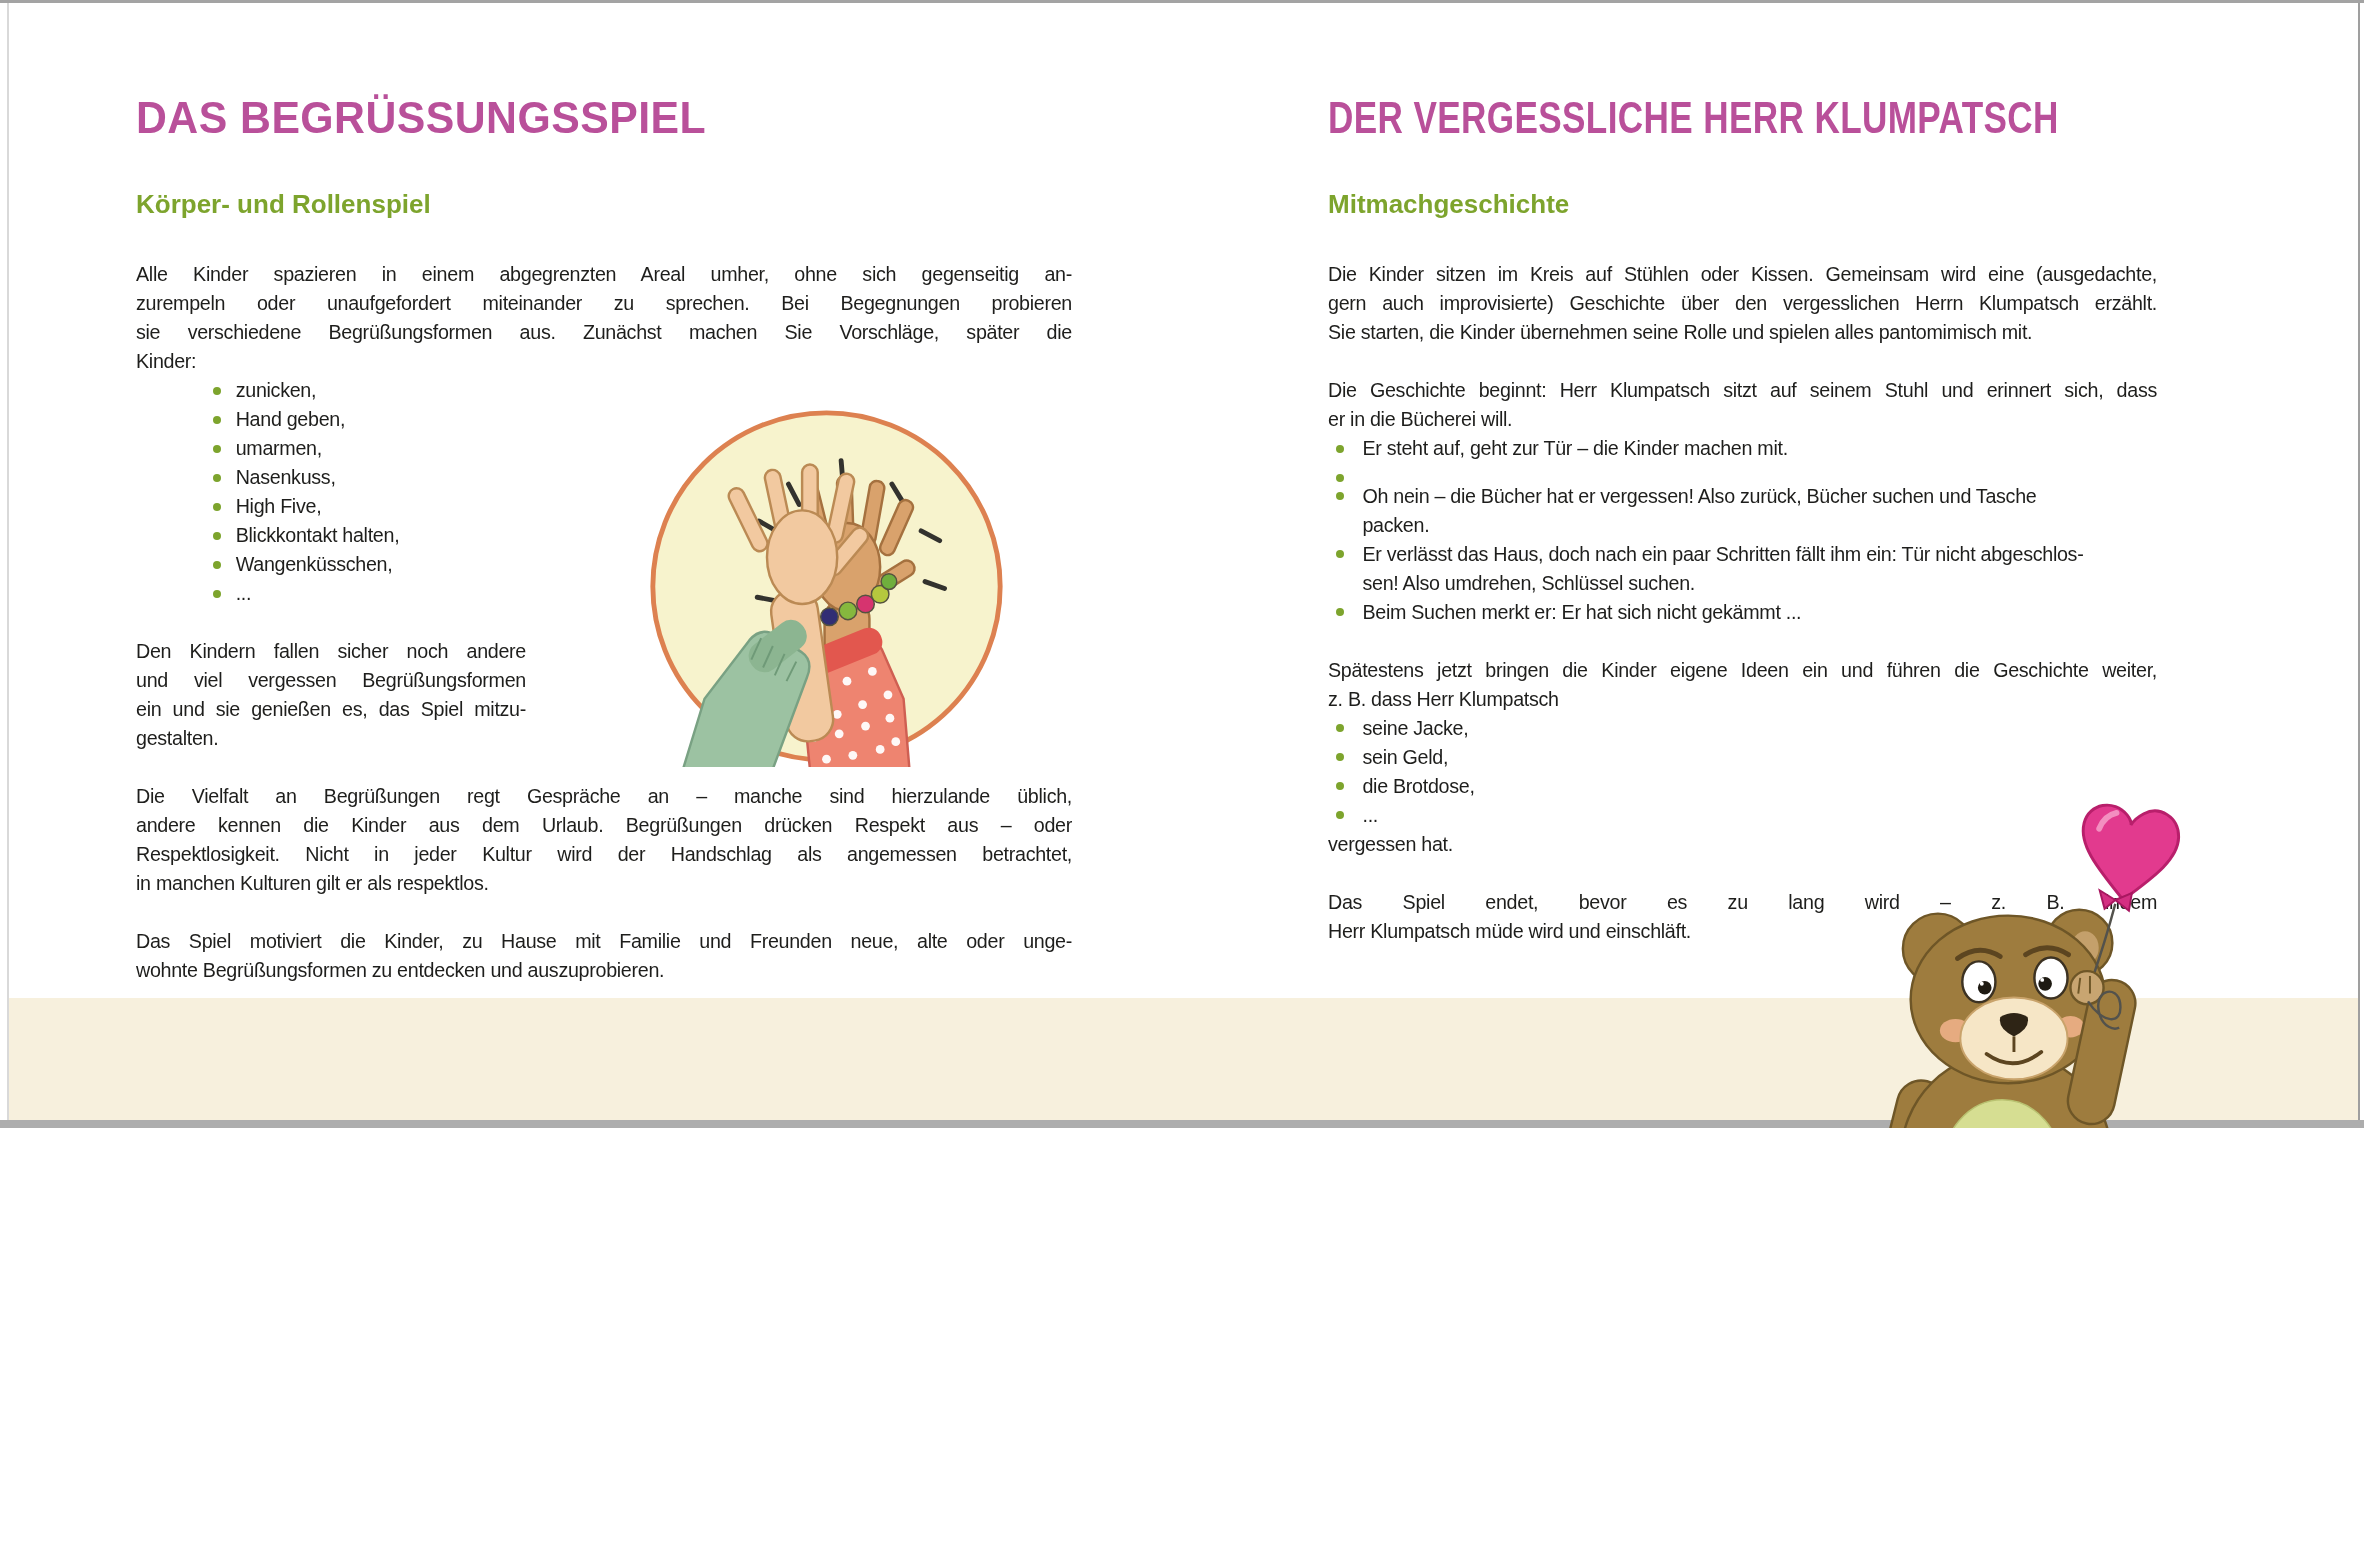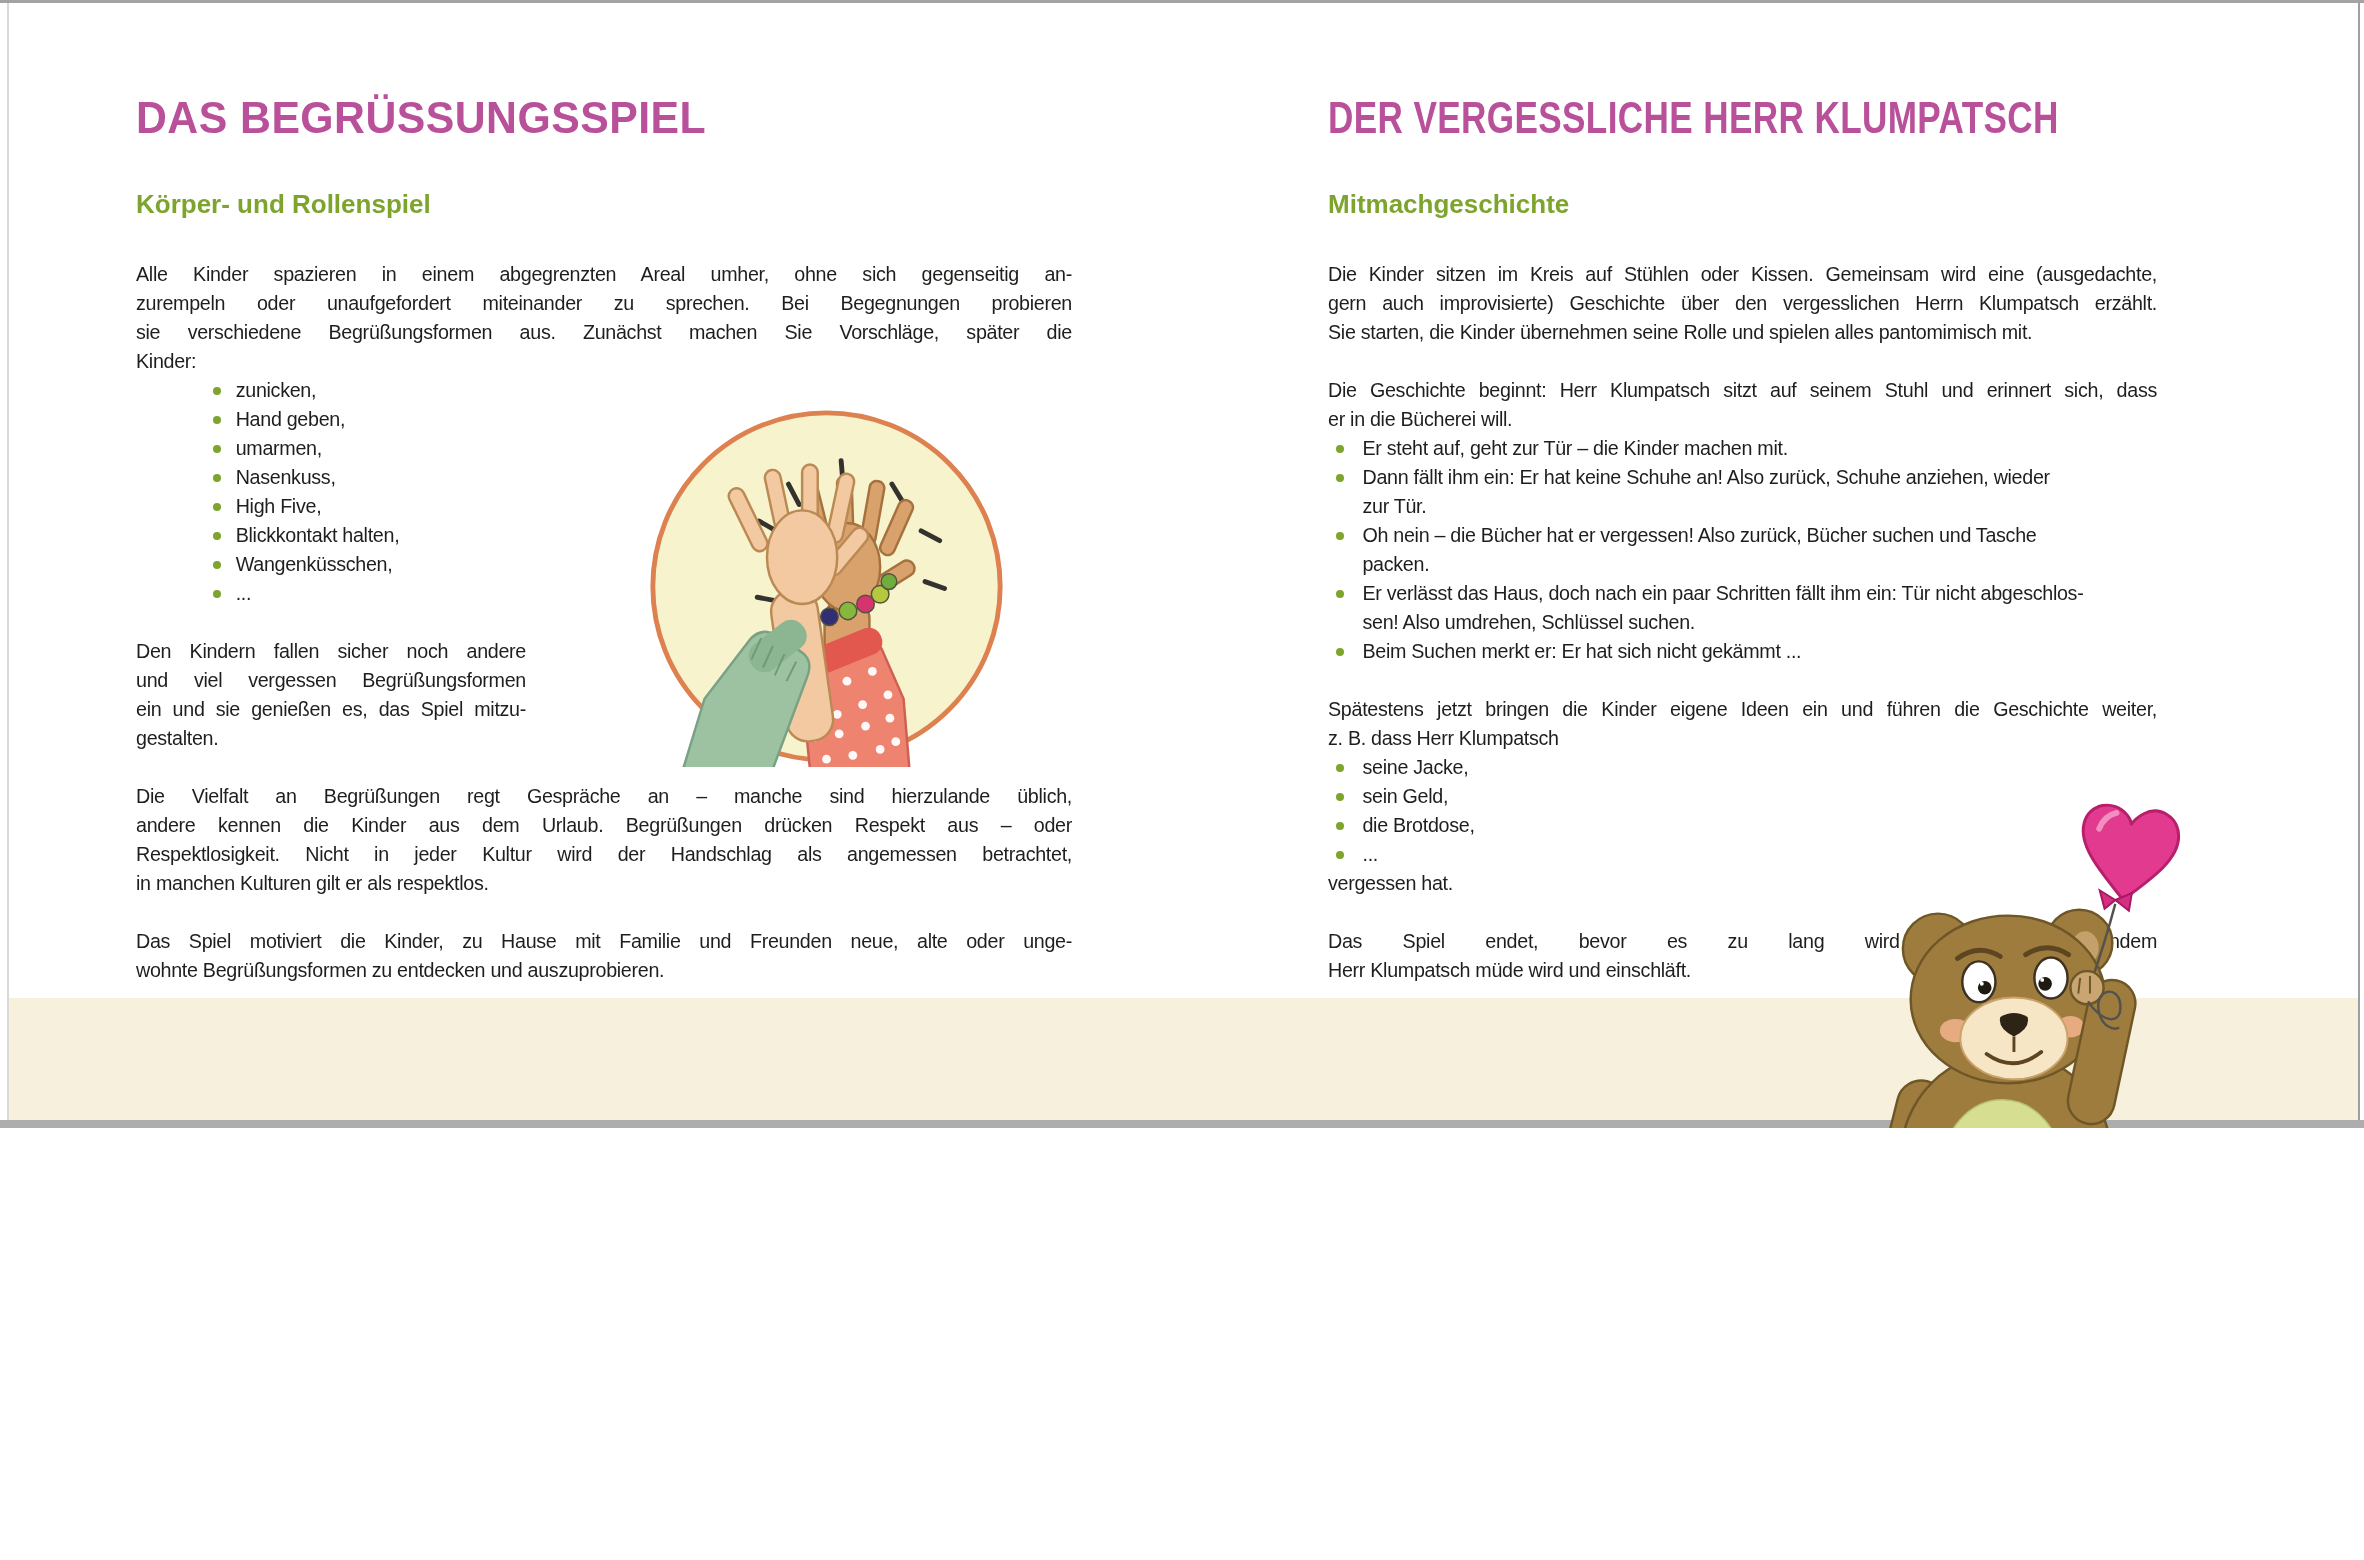--- a/index.html
+++ b/index.html
@@ -230,24 +230,20 @@
       </div>
       <div class="bullets">
         <div class="bullet">
           <span class="dot"></span>
           <span class="btext">
             <div class="line">Er steht auf, geht zur Tür – die Kinder machen mit.</div>
           </span>
         </div>
         <div class="bullet">
           <span class="dot"></span>
-          <span class="btext">
-            <div class="line">Dann fällt ihm ein: Er hat keine Schuhe an! Also zurück, Schuhe anziehen, wieder</div>
-            <div class="line">zur Tür.</div>
-          </span>
         </div>
         <div class="bullet">
           <span class="dot"></span>
           <span class="btext">
             <div class="line">Oh nein – die Bücher hat er vergessen! Also zurück, Bücher suchen und Tasche</div>
             <div class="line">packen.</div>
           </span>
         </div>
         <div class="bullet">
           <span class="dot"></span>

